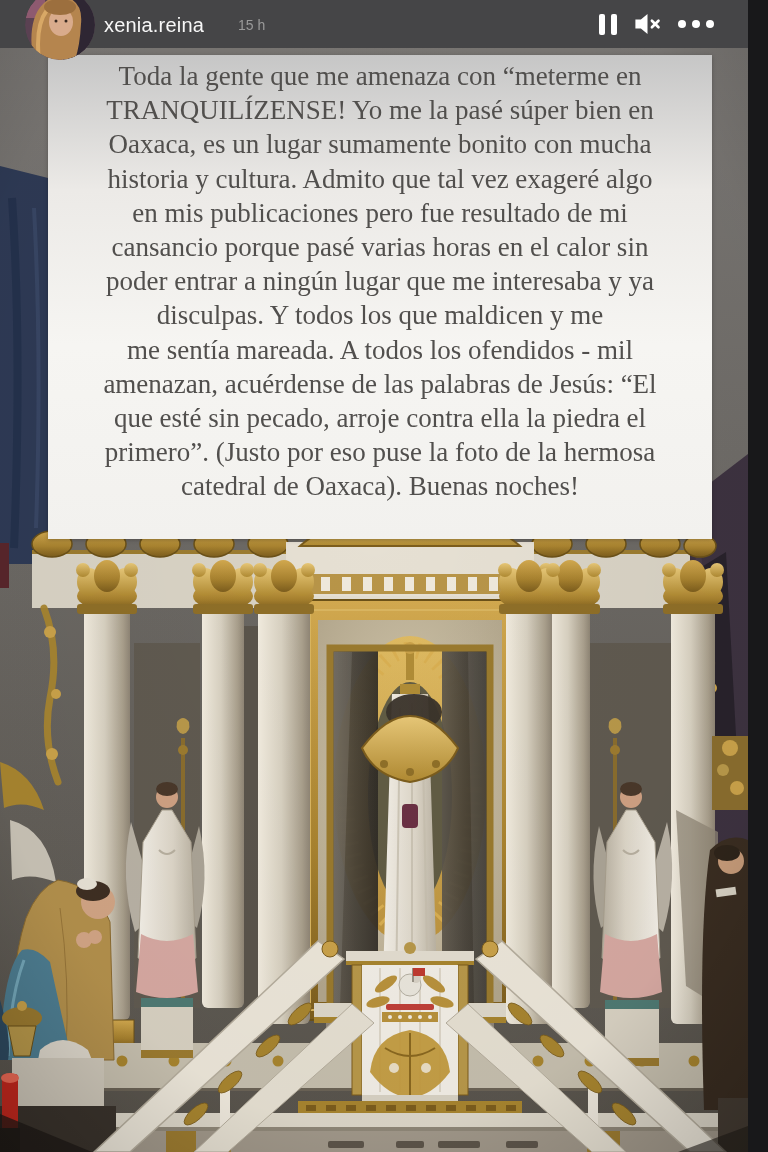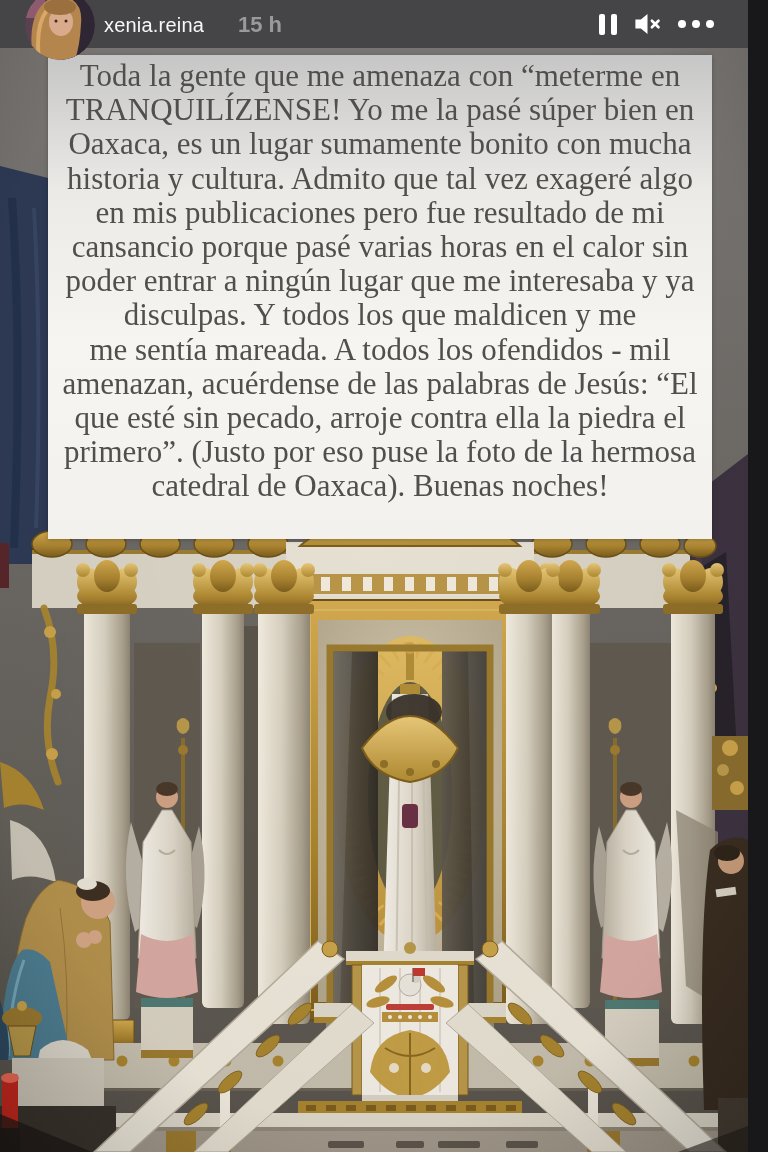--- a/index.html
+++ b/index.html
@@ -7,21 +7,21 @@
           background:#19191b;font-family:"Liberation Sans",sans-serif;}
 
   
   .top-bar{position:absolute;left:0;top:0;width:748px;height:48px;
            background:var(--top-bar-bg,#454547);display:flex;align-items:center;z-index:30;}
   .avatar{position:absolute;left:25px;top:-10px;width:70px;height:70px;border-radius:50%;
           overflow:hidden;}
   .username{position:absolute;left:104px;top:0;height:48px;line-height:50px;
             font-size:20px;font-weight:normal;color:var(--username-color,#f5f5f5);letter-spacing:.2px;}
   .timestamp{position:absolute;left:238px;top:0;height:48px;line-height:50px;
-             font-size:22px;color:var(--timestamp-color,#9a9a9a);font-weight:bold;}
+             font-size:14px;color:var(--timestamp-color,#9a9a9a);}
   .controls{position:absolute;right:34px;top:0;height:48px;display:flex;align-items:center;gap:17px;}
   .icon-pause{display:flex;gap:6px;}
   .icon-pause .bar{width:6px;height:21px;background:var(--icon-color,#fff);border-radius:2px;}
   .icon-mute svg{display:block;}
   .icon-more{display:flex;gap:6px;align-items:center;}
   .icon-more .dot{width:8px;height:8px;border-radius:50%;background:var(--icon-color,#fff);}
 
   
   .right-bar{position:absolute;right:0;top:0;width:20px;height:1152px;
              background:var(--side-bar-bg,#19191b);z-index:40;}
@@ -31,21 +31,21 @@
   .photo-wrap svg{display:block;}
 
   
   .text-overlay{position:absolute;left:48px;top:55px;width:664px;height:484px;z-index:20;
     background:linear-gradient(180deg,var(--overlay-grad-top,#c6c6c6) 0%,
                var(--overlay-grad-mid,#eceae7) 28%,var(--overlay-grad-bottom,#f6f5f2) 60%,
                #f2f1ee 100%);
     box-shadow:0 1px 4px rgba(0,0,0,.25);
     display:flex;flex-direction:column;justify-content:flex-start;padding-top:4px;box-sizing:border-box;}
   .text-overlay .line{white-space:nowrap;text-align:center;
-    font-family:"Liberation Serif",serif;font-size:31px;line-height:34.2px;
+    font-family:"Liberation Serif",serif;font-size:27px;line-height:34.2px;
     color:var(--overlay-text-color,#514f4d);}
 </style>
 </head>
 <body>
 
 <div class="screen">
 
   <div class="photo-wrap">
   <svg width="748" height="1104" viewBox="0 0 748 1104" xmlns="http://www.w3.org/2000/svg">
     <defs>

